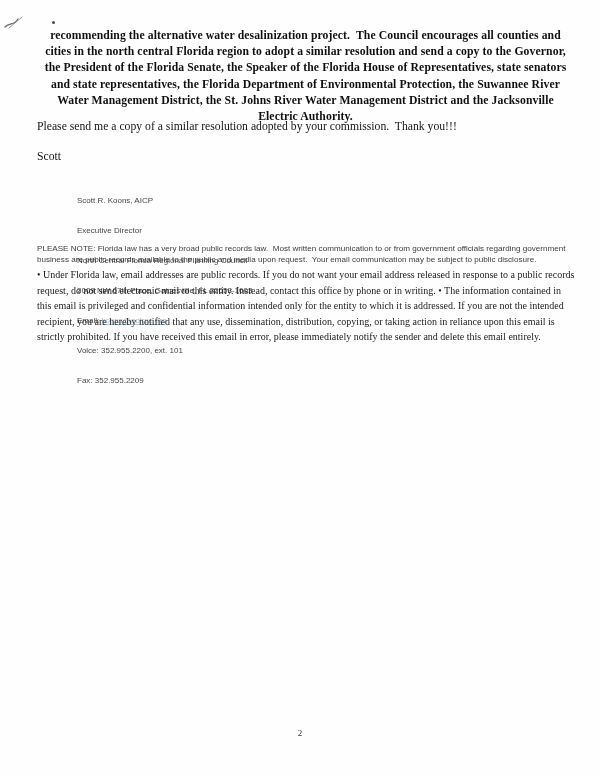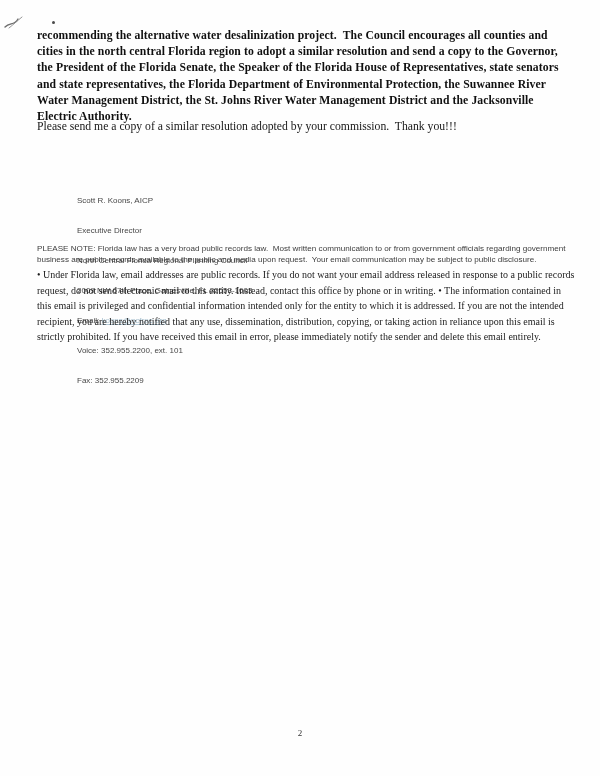--- a/index.html
+++ b/index.html
@@ -34,20 +34,21 @@
     font-size: 11.7px;
     line-height: 16.2px;
     color: #171717;
   }
   .body-para {
     top: 28px;
     width: 537px;
     font-weight: bold;
     letter-spacing: 0.1px;
     color: #101010;
+    text-align: center;
   }
   .request-para {
     top: 119px;
     width: 545px;
   }
   .signoff-para {
     top: 149px;
     width: 200px;
   }
   .sig-block {
@@ -102,20 +103,21 @@
     <path d="M2 16 C 7 11, 11 15, 15 8" stroke="#6e6e6e" stroke-width="1.4" fill="none" stroke-linecap="round"></path>
     <path d="M6 17 C 11 13, 14 10, 19 6" stroke="#8a8a8a" stroke-width="0.9" fill="none" stroke-linecap="round"></path>
   </svg>
 
   <div class="ink-dot"></div>
 
   <p class="para body-para">recommending the alternative water desalinization project.  The Council encourages all counties and cities in the north central Florida region to adopt a similar resolution and send a copy to the Governor, the President of the Florida Senate, the Speaker of the Florida House of Representatives, state senators and state representatives, the Florida Department of Environmental Protection, the Suwannee River Water Management District, the St. Johns River Water Management District and the Jacksonville Electric Authority.</p>
 
   <p class="para request-para">Please send me a copy of a similar resolution adopted by your commission.  Thank you!!!</p>
 
+  <p class="para signoff-para">Scott</p>
 
   <div class="sig-block">
     <div>Scott R. Koons, AICP</div>
     <div>Executive Director</div>
     <div>North Central Florida Regional Planning Council</div>
     <div>2009 NW 67th Place, Gainesville, FL 32653-1603</div>
     <div><span>Email: </span><span class="email-link">koons@ncfrpc.org</span></div>
     <div>Voice: 352.955.2200, ext. 101</div>
     <div>Fax: 352.955.2209</div>
   </div>

